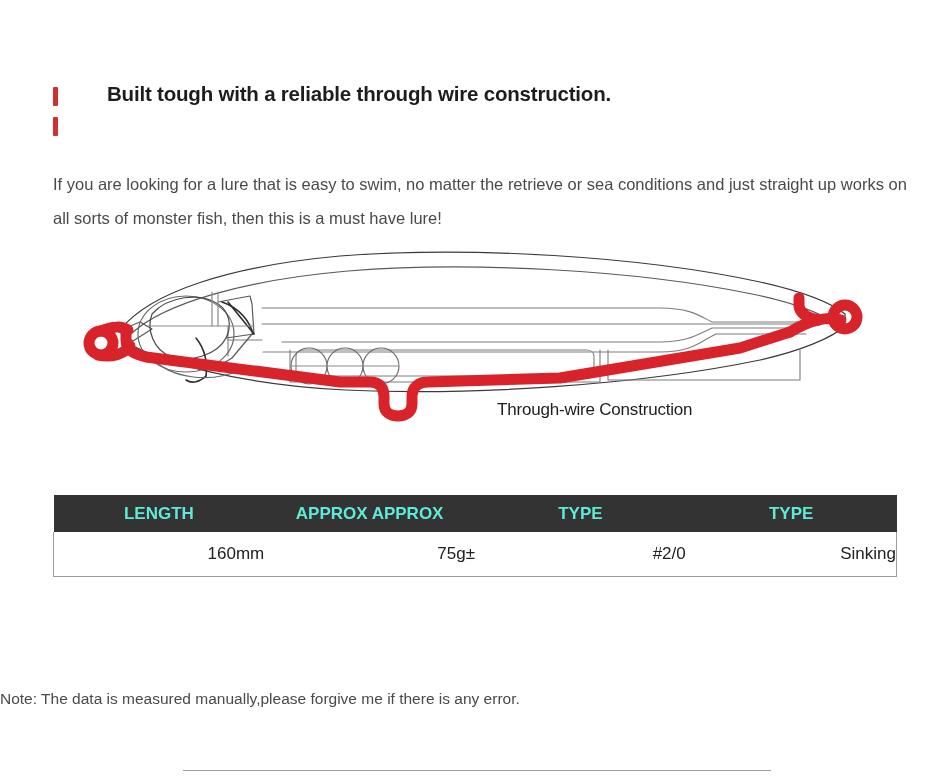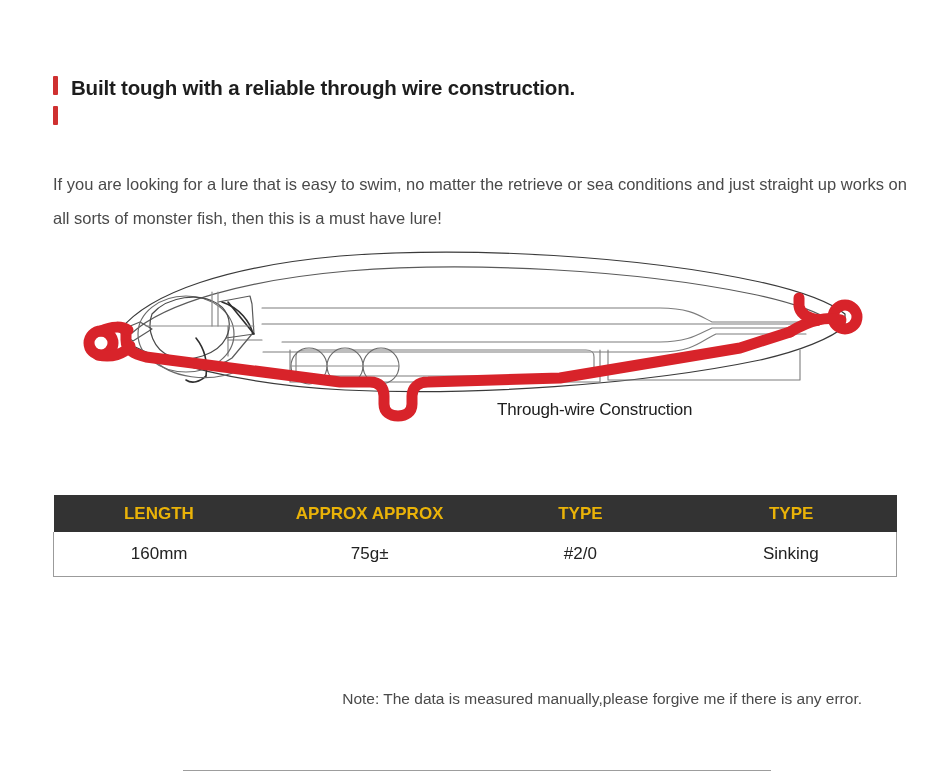--- a/index.html
+++ b/index.html
@@ -18,22 +18,23 @@
 
   
   .features {
     position: absolute;
     left: 53px;
     top: 76px;
     width: 890px;
   }
   .feature-line {
     display: flex;
-    align-items: flex-start;
+    align-items: flex-end;
     height: 30px;
+    gap: 36px;
   }
   .bullet {
     width: 5px;
     height: 19px;
     background: #cf3030;
     border-radius: 1px;
     flex: 0 0 auto;
     margin-right: 13px;
   }
   .feature-text {
@@ -80,50 +81,50 @@
   .spec-table {
     position: absolute;
     left: 53px;
     top: 495px;
     width: 844px;
     border-collapse: collapse;
     table-layout: fixed;
   }
   .spec-table th {
     background: #333333;
-    color: #eab308;
+    color: #5eead4;
     font-size: 17px;
     font-weight: bold;
     height: 37px;
     line-height: 37px;
     padding: 0;
     text-align: center;
     border: none;
   }
   .spec-table td {
     height: 44px;
     font-size: 17px;
     color: #222222;
-    text-align: center;
+    text-align: right;
     border-left: 1px solid #9b9b9b;
     border-right: 1px solid #9b9b9b;
     border-bottom: 1px solid #9b9b9b;
     padding: 0;
     background: #ffffff;
   }
   .spec-table tr td:not(:first-child) { border-left: none; }
   .spec-table tr td:not(:last-child) { border-right: none; }
 
   
   .note {
     position: absolute;
     left: 0;
     top: 690px;
     width: 862px;
-    text-align: right;
+    text-align: left;
     font-size: 15.5px;
     color: #4a4a4a;
   }
 
   
   .bottom-divider {
     position: absolute;
     left: 183px;
     top: 770px;
     width: 588px;

